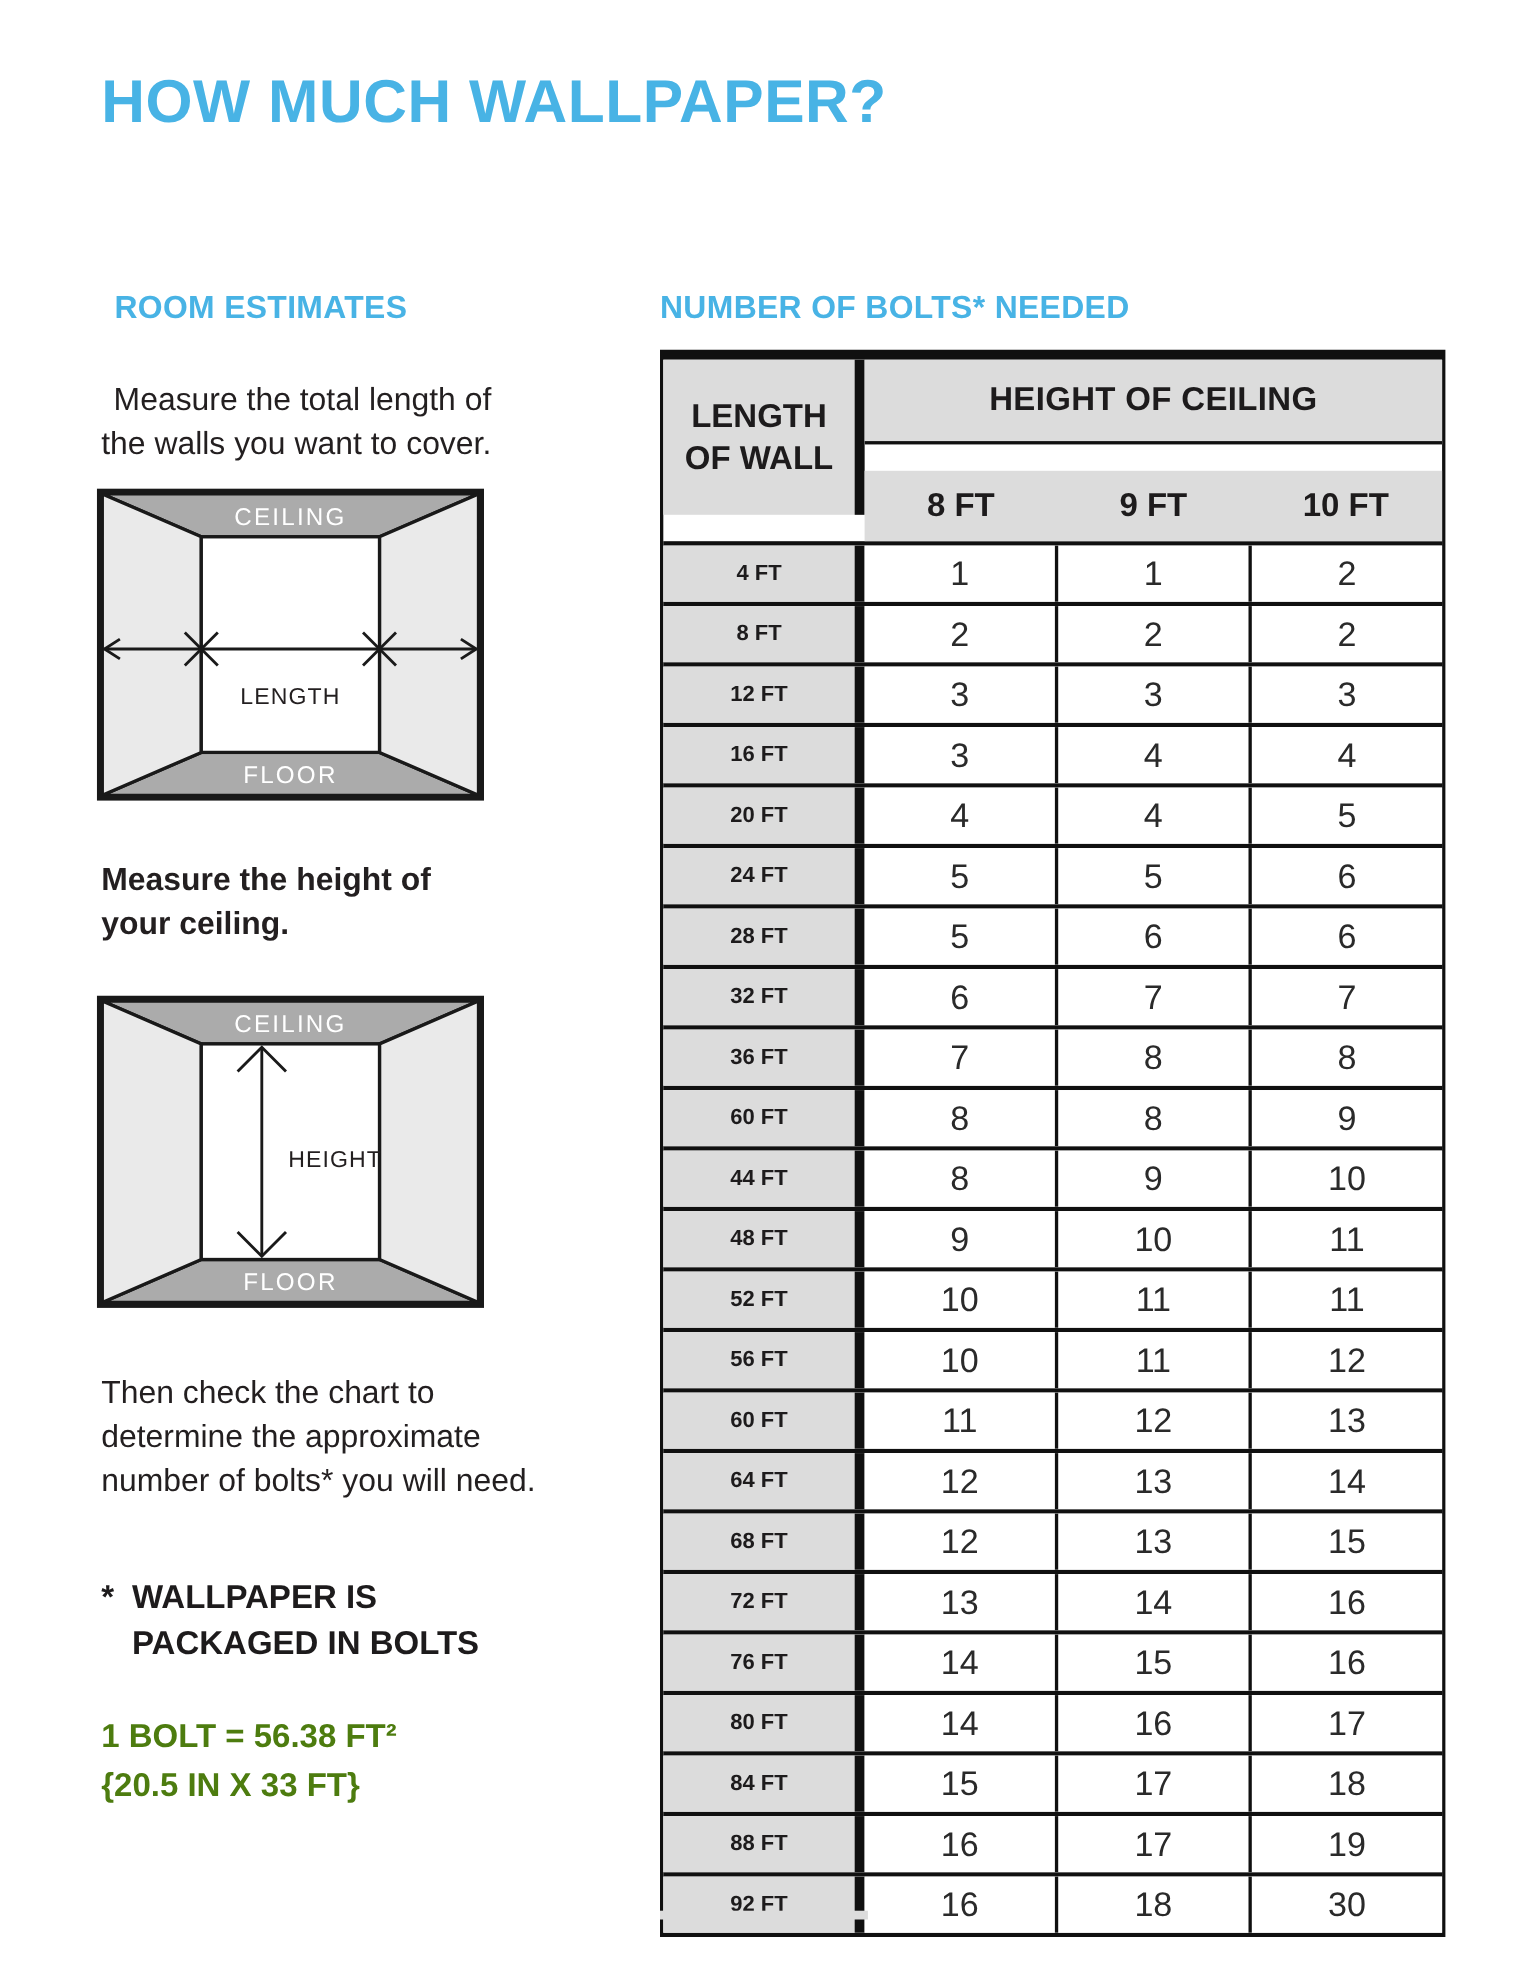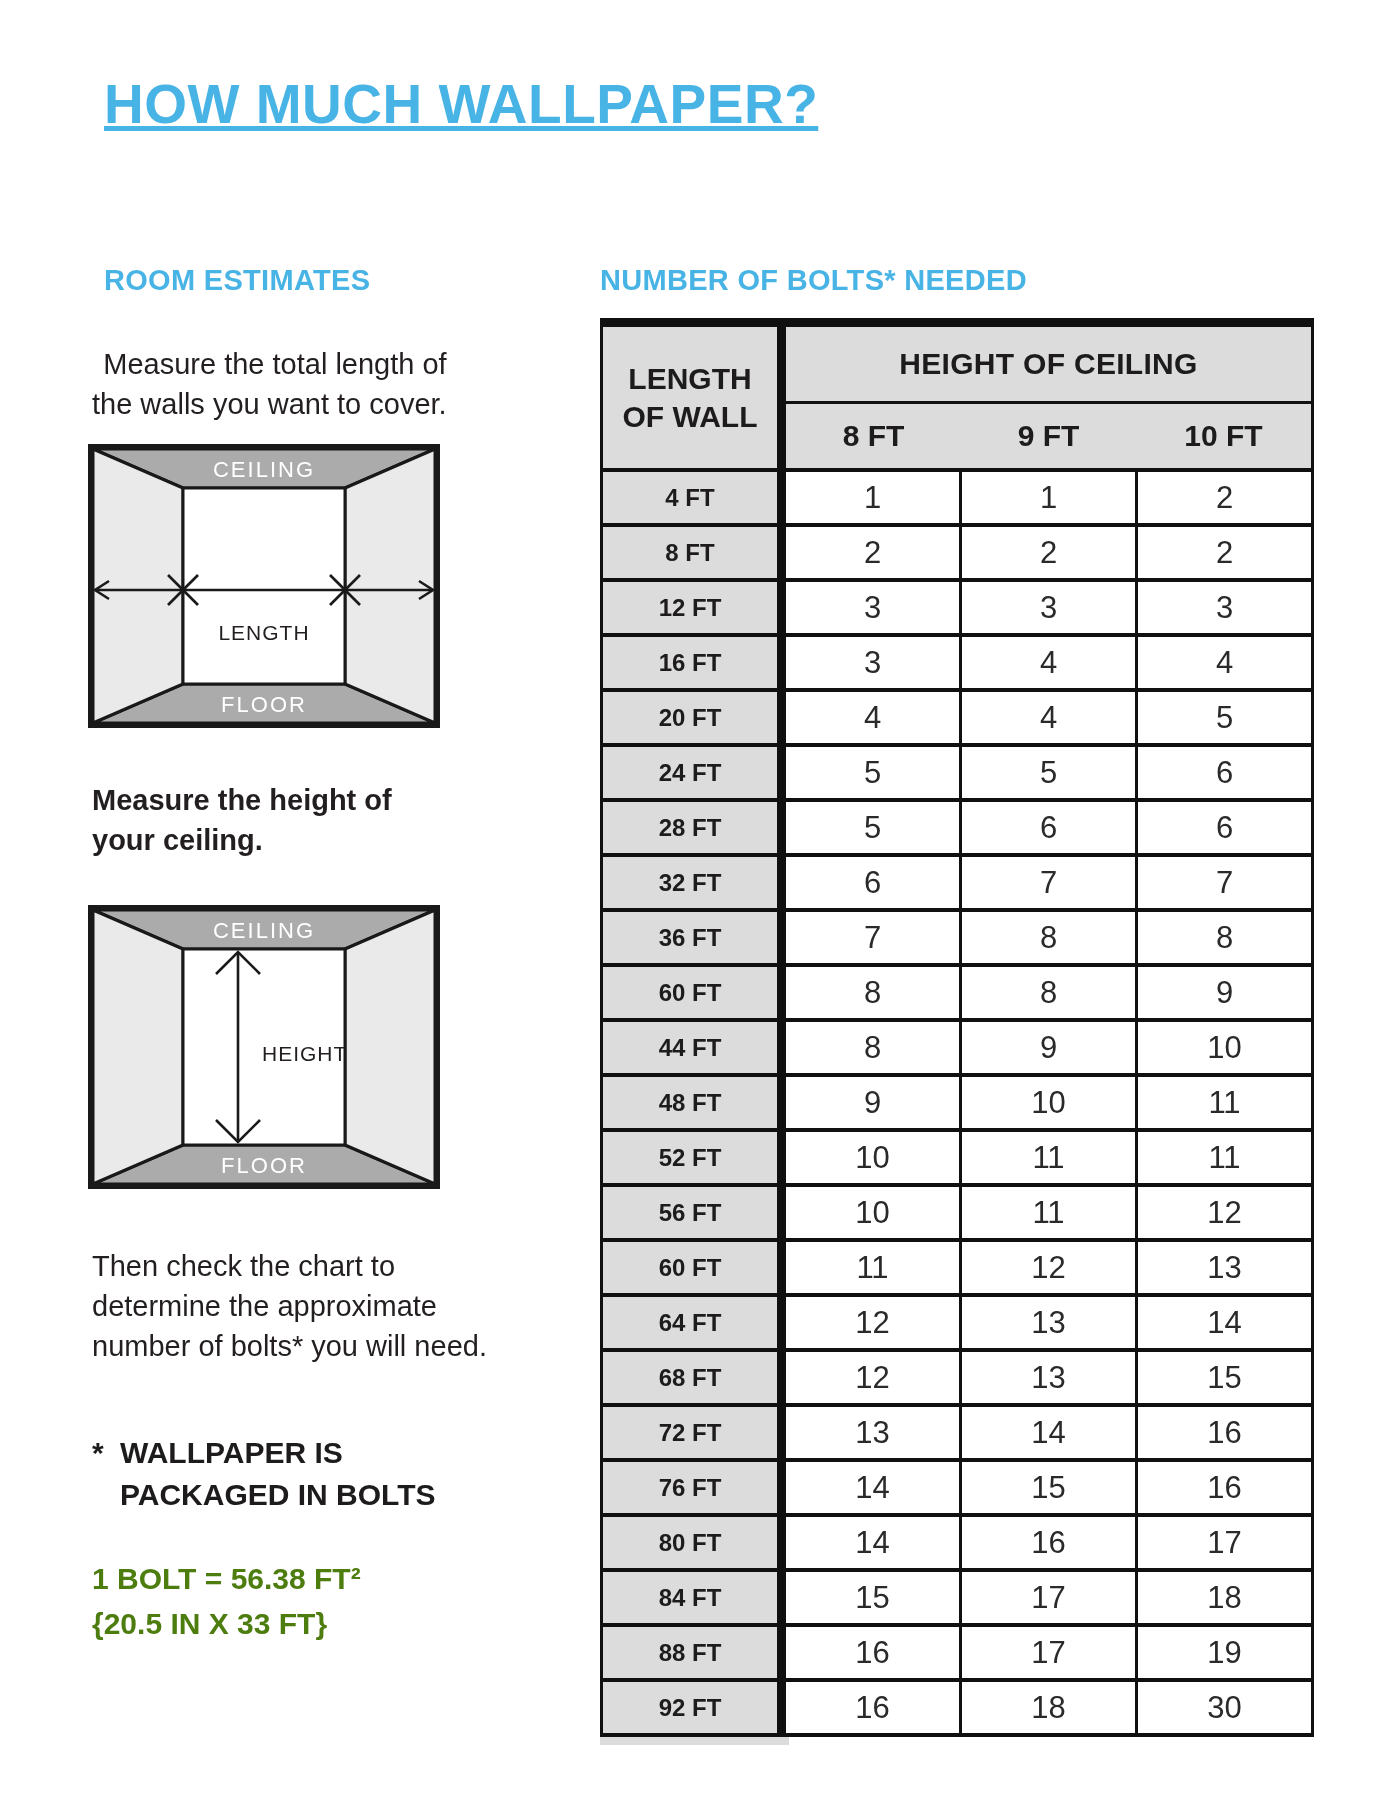--- a/index.html
+++ b/index.html
@@ -1,22 +1,22 @@
 <!DOCTYPE html>
 <html><head>
 <meta charset="utf-8">
 <style>
   html,body{margin:0;padding:0;background:#ffffff;}
   .page{
     position:relative;width:1391px;height:1800px;background:#ffffff;
     font-family:"Liberation Sans","DejaVu Sans",sans-serif;color:#231f20;overflow:hidden;
   }
   h1.title{
-    margin:12px;left:92px;top:60px;position:absolute;
-    font-size:55px;font-weight:700;letter-spacing:0.5px;color:#48b3e5;text-decoration:underline;
+    margin:0;left:92px;top:60px;position:absolute;
+    font-size:55px;font-weight:700;letter-spacing:0.5px;color:#48b3e5;
   }
   .section-heading{
     position:absolute;top:264px;margin:0;
     font-size:29px;font-weight:700;color:#48b3e5;letter-spacing:0.3px;
   }
   .heading-left{left:92px;margin-left:12px;}
   .heading-table{left:600px;width:714px;text-align:left;}
   .body-text{
     position:absolute;left:92px;font-size:29px;line-height:40px;color:#231f20;
   }
@@ -45,36 +45,36 @@
     border-top:9px solid #101010;border-bottom:4px solid #101010;
     border-left:3px solid #101010;border-right:3px solid #101010;
     background:#ffffff;
   }
   .bt-header{display:flex;}
   .bt-corner{
     width:174px;height:141px;background:#dcdcdc;border-right:9px solid #101010;
     display:flex;flex-direction:column;align-items:center;justify-content:center;
     font-weight:700;font-size:30px;line-height:38px;color:#1d1b1c;
   }
-  .bt-right{flex:1;display:flex;flex-direction:column;}
+  .bt-right{flex:1;display:flex;flex-direction:column;gap:24px;}
   .bt-group{
     height:74px;background:#dcdcdc;border-bottom:3px solid #101010;
     display:flex;align-items:center;justify-content:center;
     font-weight:700;font-size:30px;color:#1d1b1c;letter-spacing:0.3px;
   }
   .bt-subcols{height:64px;background:#dcdcdc;display:flex;}
   .bt-subcol{
     flex:1;display:flex;align-items:center;justify-content:center;
     font-weight:700;font-size:30px;color:#1d1b1c;
   }
   .trow{display:flex;border-top:4px solid #101010;height:51px;}
   .rlabel{
     width:174px;background:#dcdcdc;border-right:9px solid #101010;
     display:flex;align-items:center;justify-content:center;
-    font-weight:700;font-size:24px;color:#1d1b1c;
+    font-weight:700;font-size:20px;color:#1d1b1c;
   }
   .rcell{
     flex:1;background:#ffffff;display:flex;align-items:center;justify-content:center;
     font-size:31px;color:#2a2a2a;
   }
   .rcell + .rcell{border-left:3px solid #101010;}
   .gray-tab{
     position:absolute;left:600px;top:1737px;width:189px;height:8px;background:#dcdcdc;
   }
 </style>

